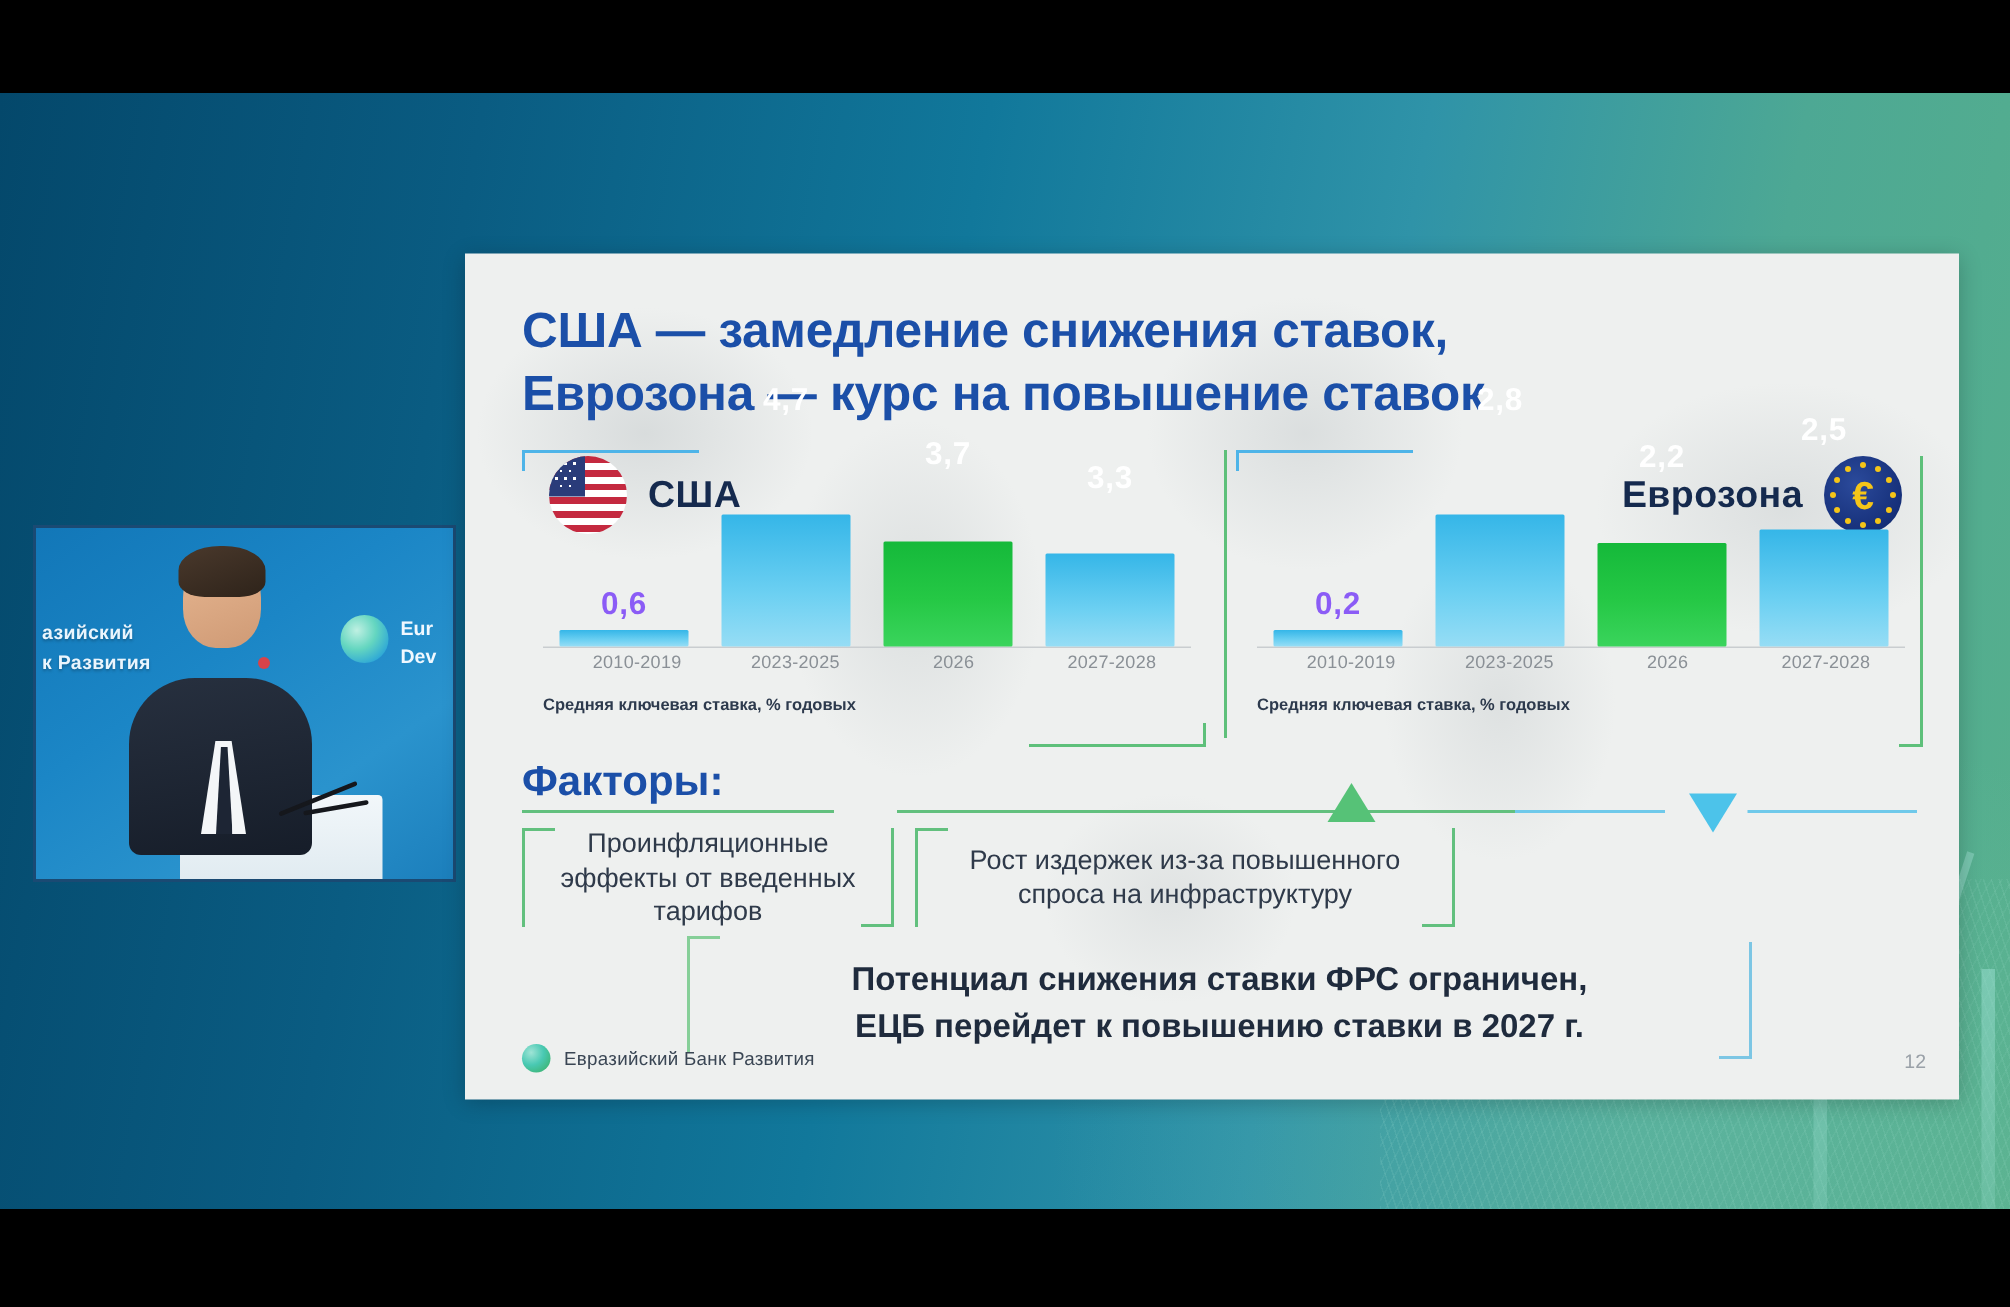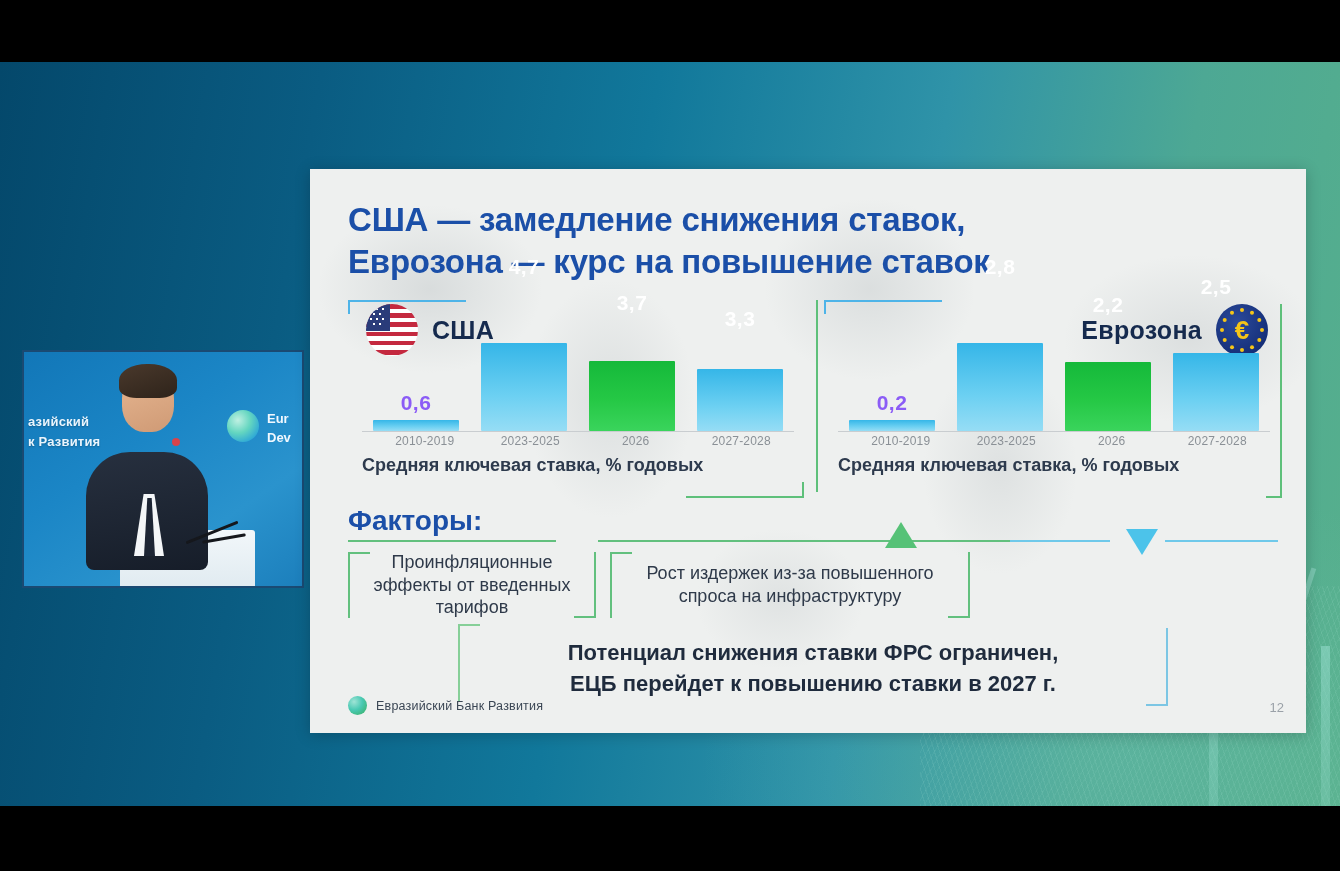--- a/index.html
+++ b/index.html
@@ -187,21 +187,21 @@
   .bar-val.inside { color: #ffffff; top: 8px; }
   .bar-val.outside { color: #8b5cf6; }
   .bar {
     width: 86px; border-radius: 1px;
     background: linear-gradient(180deg, #35b6e8 0%, #6cd0f2 60%, #96ddf5 100%);
   }
   .bar.green { background: linear-gradient(180deg, #15b93a 0%, #25c845 55%, #3ad45c 100%); }
   .ticks { position: absolute; left: 10px; right: 0; bottom: 2px; height: 18px; display: flex; }
   .tick { flex: 1; text-align: center; color: #8a9096; font-size: 12px; letter-spacing: 0.2px; }
   .axis-caption {
-    position: absolute; left: 14px; bottom: 4px; color: #2d3a4d; font-size: 18px; font-weight: 600;
+    position: absolute; left: 14px; bottom: 4px; color: #2d3a4d; font-size: 11px; font-weight: 600;
   }
 
   
   .factors-label {
     position: absolute; left: 38px; top: 336px; color: #1b4fa8; font-size: 28px; font-weight: 700;
   }
   .factor-rule { position: absolute; top: 371px; height: 2px; background: #62c07e; }
   .factor-rule.r1 { left: 38px; width: 208px; }
   .factor-rule.r2 { left: 288px; width: 414px; }
   .factor-rule.r3 { left: 700px; width: 100px; background: #6fc9ea; }

